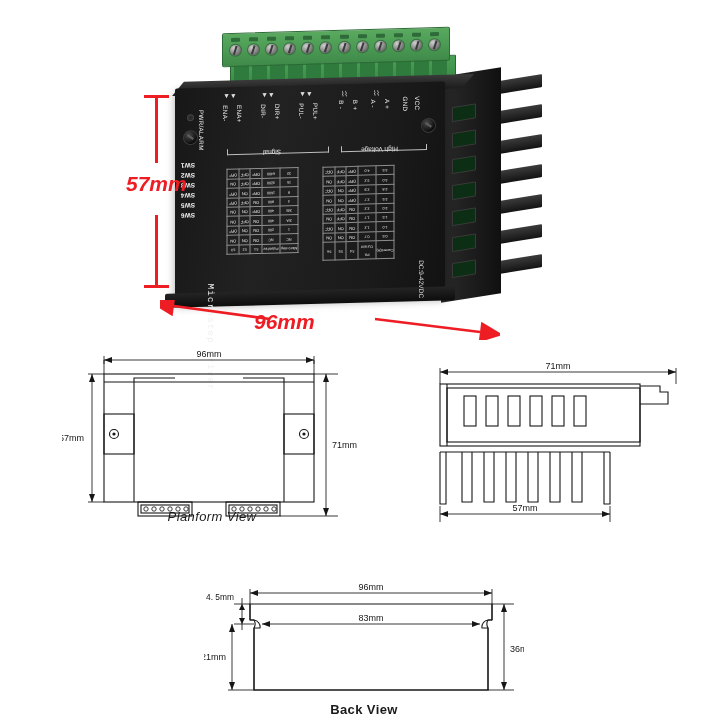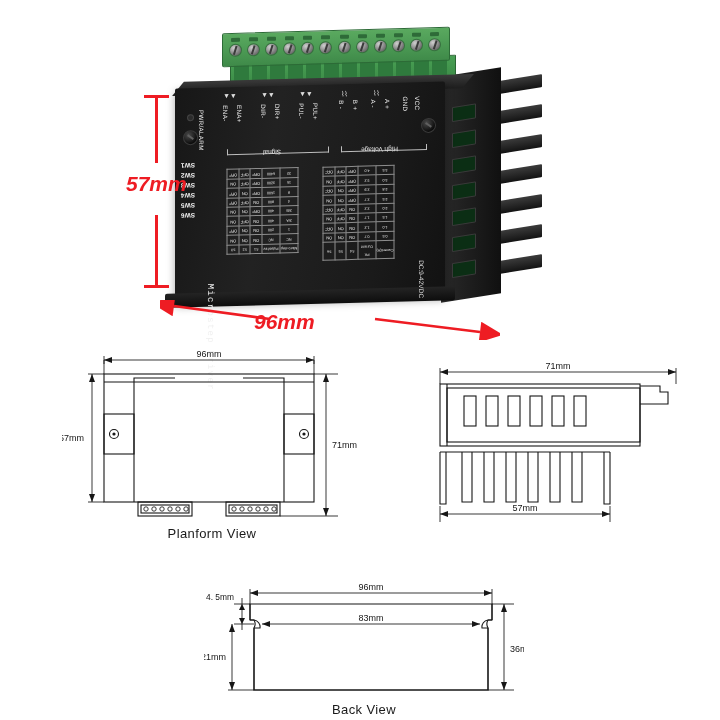--- a/index.html
+++ b/index.html
@@ -467,21 +467,21 @@
       <line class="lnthin" x1="26" y1="164" x2="42" y2="164"></line>
       <text class="dimtxt" x="22" y="103" text-anchor="end">57mm</text>
 
       <line class="lnthin" x1="264" y1="36" x2="264" y2="178"></line>
       <path d="M264,36 L261,44 L267,44 Z" fill="#161616"></path>
       <path d="M264,178 L261,170 L267,170 Z" fill="#161616"></path>
       <line class="lnthin" x1="252" y1="36" x2="276" y2="36"></line>
       <line class="lnthin" x1="218" y1="178" x2="276" y2="178"></line>
       <text class="dimtxt" x="270" y="110">71mm</text>
     </svg>
-    <div class="viewlabel" style="left:0;top:188px;width:300px;">Planform View</div>
+    <div class="viewlabel" style="left:0;top:171px;width:300px;font-style:italic;">Planform View</div>
   </div>
 
   <div class="drawing" style="left:404px;top:344px;">
     <svg width="280" height="196" viewBox="0 0 280 196">
 
       <line class="lnthin" x1="36" y1="28" x2="272" y2="28"></line>
       <path d="M36,28 L44,25 L44,31 Z" fill="#161616"></path>
       <path d="M272,28 L264,25 L264,31 Z" fill="#161616"></path>
       <line class="lnthin" x1="36" y1="24" x2="36" y2="40"></line>
       <line class="lnthin" x1="272" y1="24" x2="272" y2="40"></line>
@@ -556,16 +556,16 @@
       <line class="lnthin" x1="24" y1="128" x2="50" y2="128"></line>
       <text class="dimtxt" x="22" y="98" text-anchor="end">21mm</text>
 
       <line class="lnthin" x1="300" y1="42" x2="300" y2="128"></line>
       <path d="M300,42 L297,50 L303,50 Z" fill="#161616"></path>
       <path d="M300,128 L297,120 L303,120 Z" fill="#161616"></path>
       <line class="lnthin" x1="288" y1="42" x2="310" y2="42"></line>
       <line class="lnthin" x1="284" y1="128" x2="310" y2="128"></line>
       <text class="dimtxt" x="306" y="90">36mm</text>
     </svg>
-    <div class="viewlabel" style="left:0;top:140px;width:320px;">Back View</div>
+    <div class="viewlabel" style="left:0;top:140px;width:320px;font-weight:bold;">Back View</div>
   </div>
 
 </div>
 
 </body></html>

